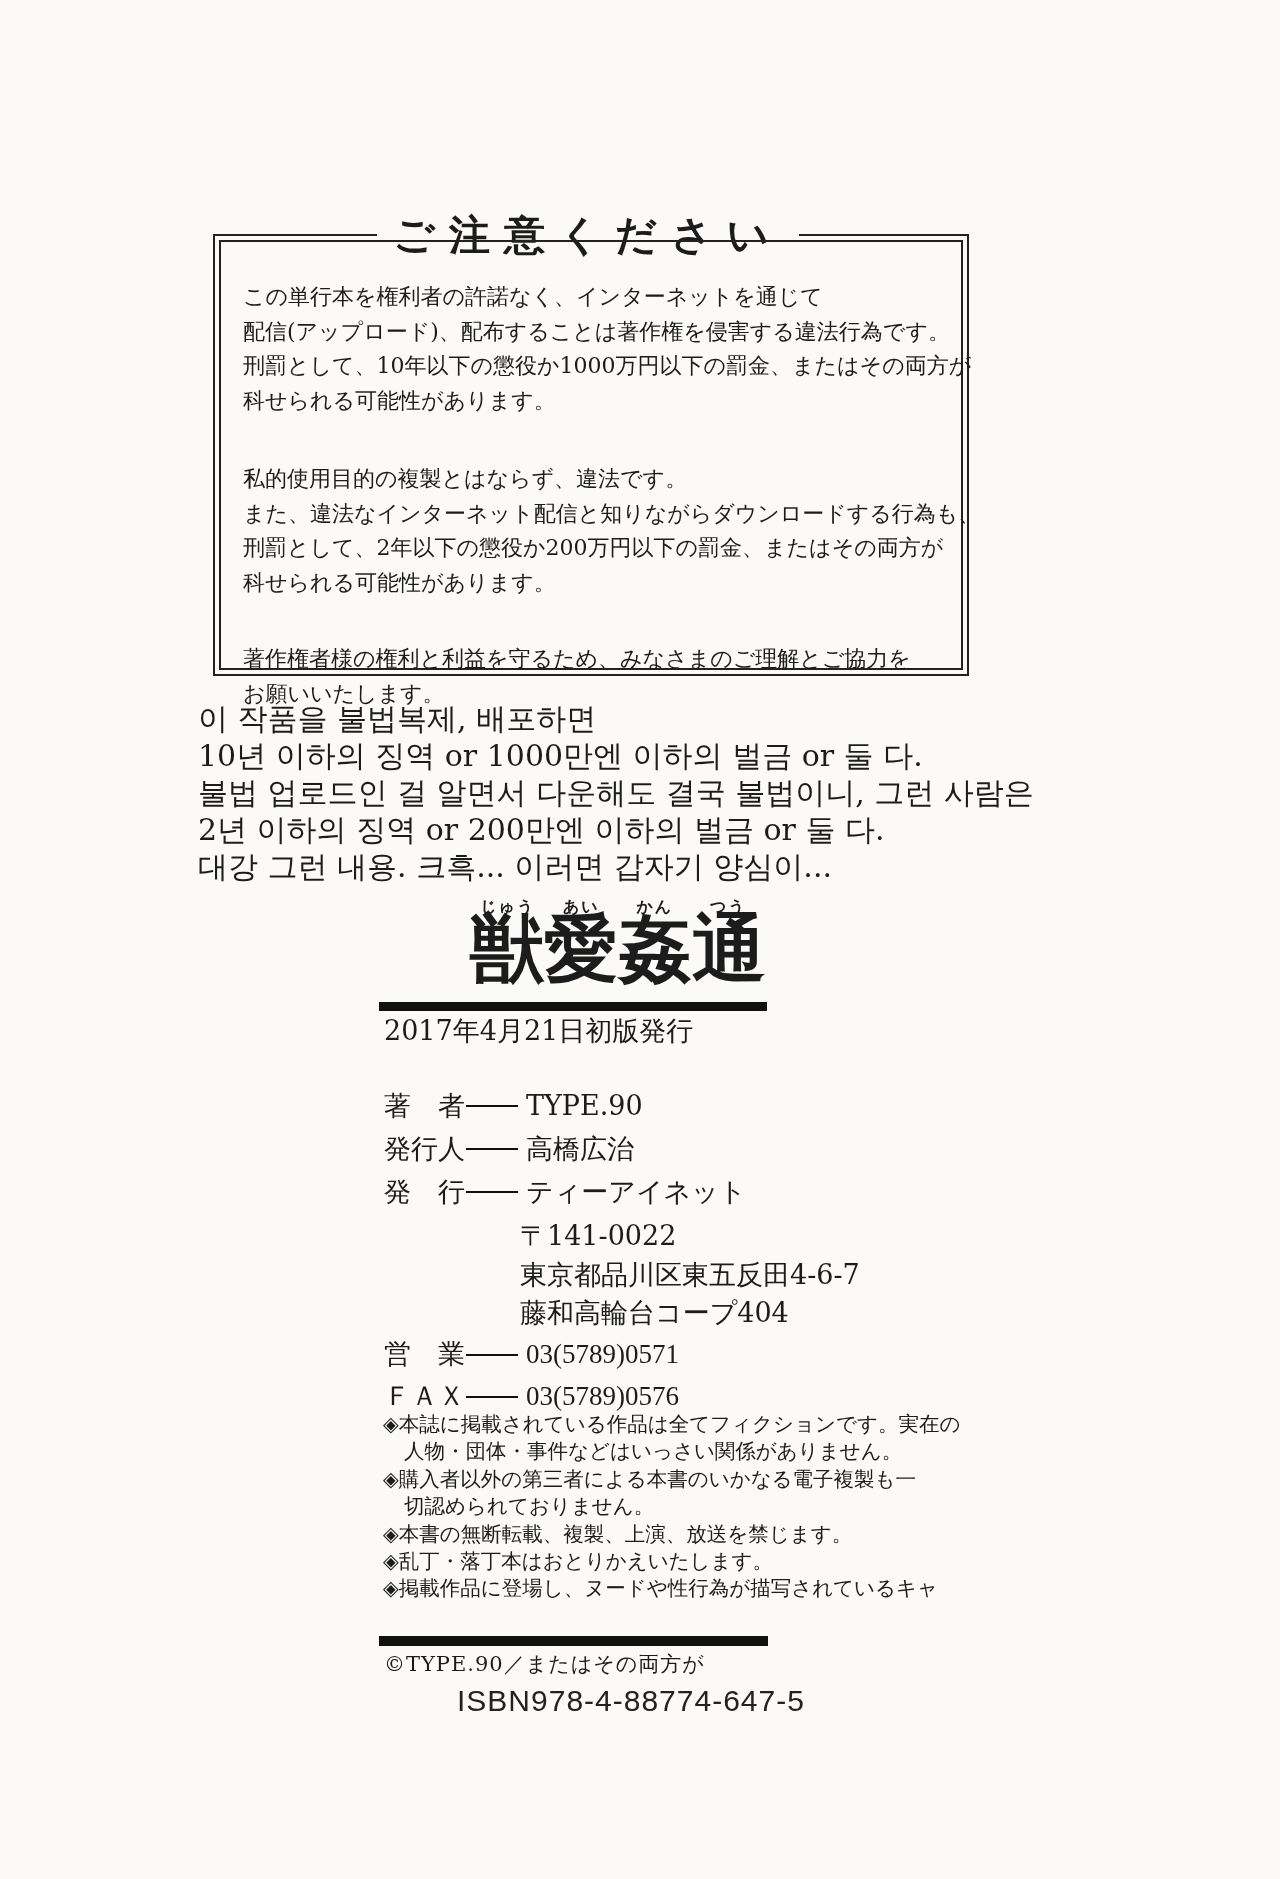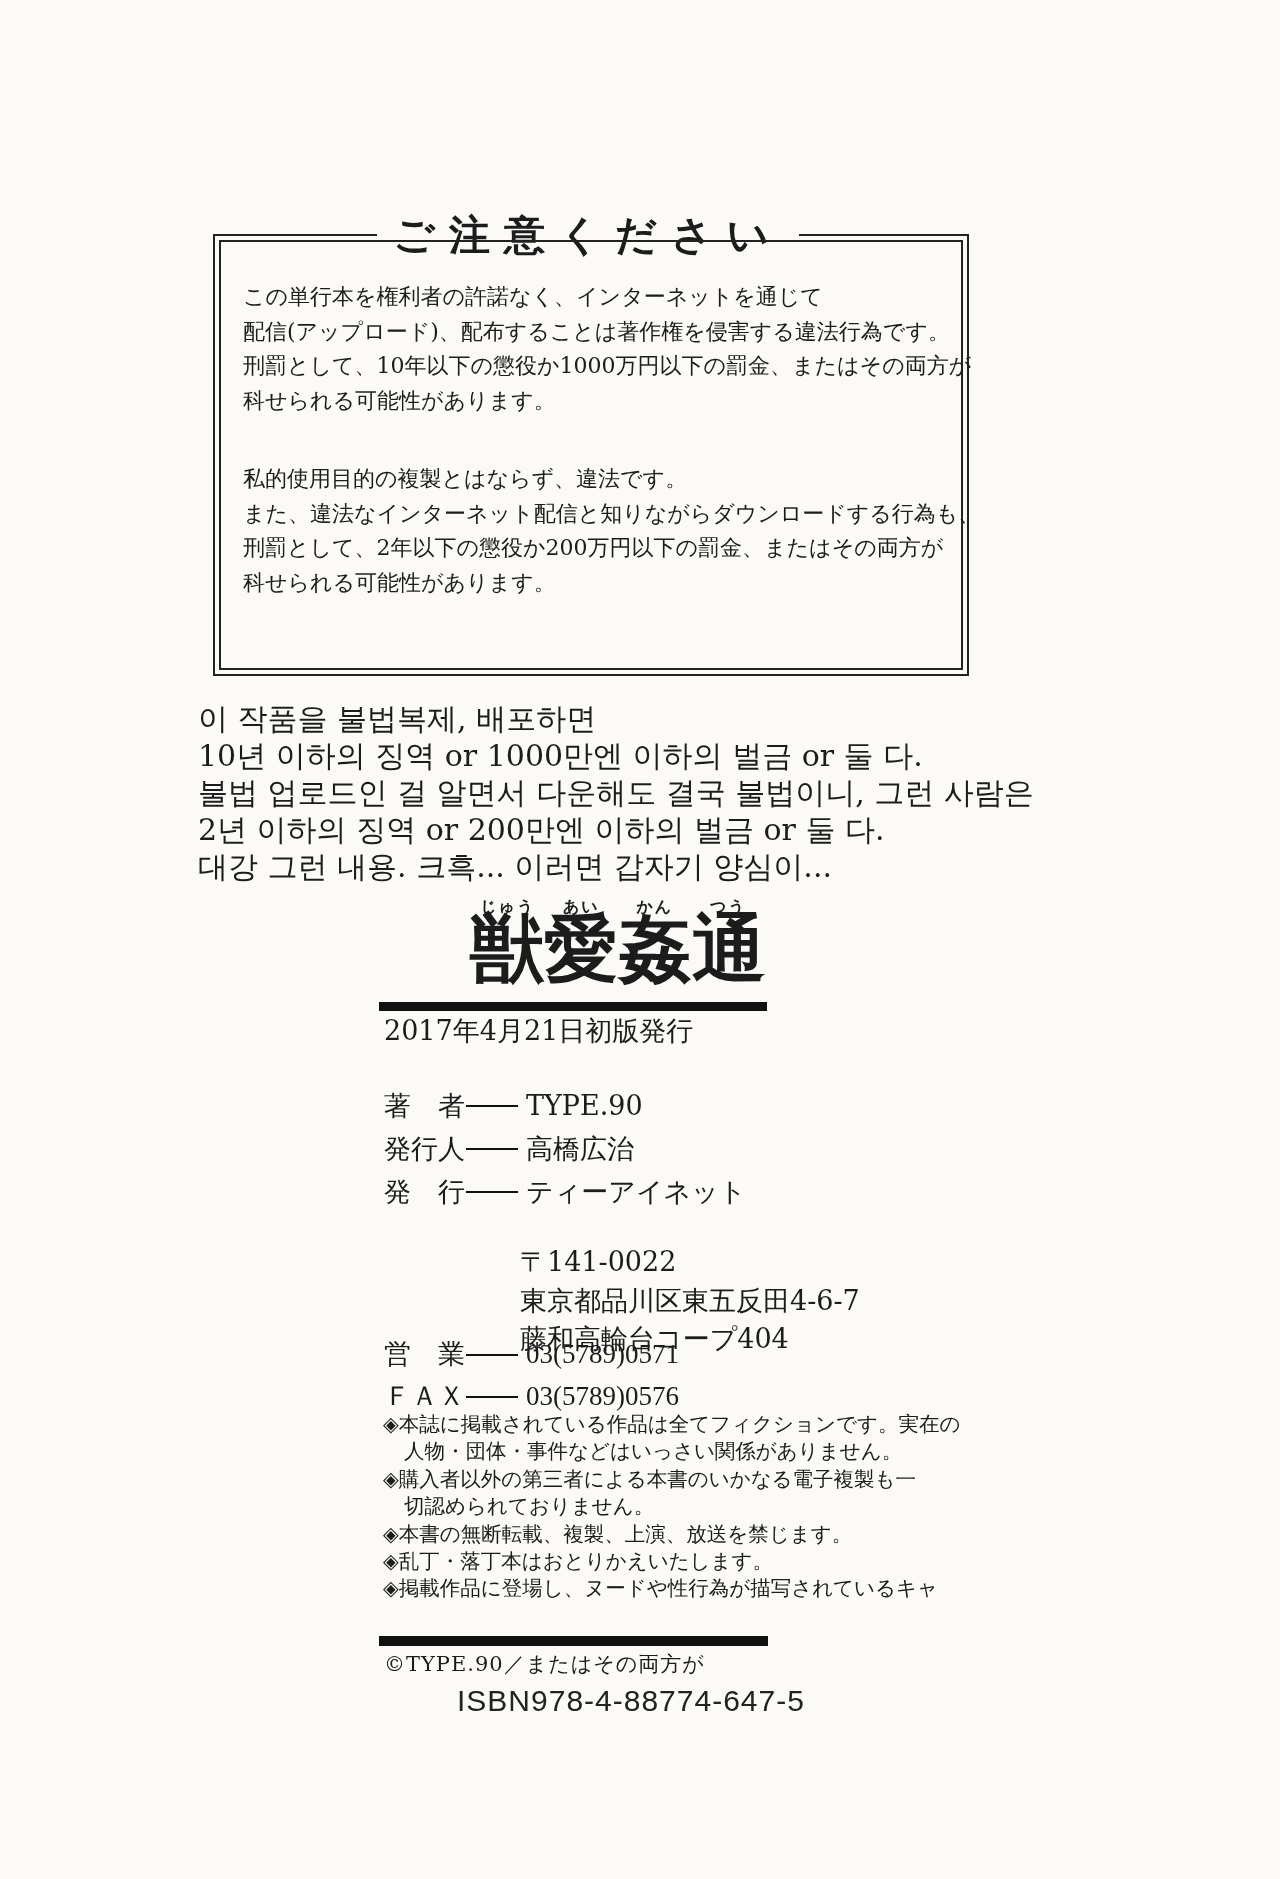--- a/index.html
+++ b/index.html
@@ -69,21 +69,21 @@
   .credits{position:absolute;left:384px;top:1088px;}
   .credit-row{height:43px;font-size:27px;white-space:nowrap;}
   .credit-label{display:inline-block;min-width:82px;}
   .dash{
     display:inline-block;width:52px;height:0;
     border-top:2.5px solid #111;
     vertical-align:middle;margin:0 8px 4px 0;
   }
   .address{
     position:absolute;left:520px;top:1217px;
-    font-size:27px;line-height:38.5px;white-space:nowrap;margin-top:26px;
+    font-size:27px;line-height:38.5px;white-space:nowrap;
   }
   .contacts{position:absolute;left:384px;top:1336px;}
   .contact-row{height:42px;font-size:27px;white-space:nowrap;font-family:Liberation Serif, serif;}
 
   
   .notes{
     position:absolute;left:383px;top:1411px;
     font-size:20.5px;line-height:27.4px;white-space:nowrap;
   }
   .notes .indent{padding-left:21px;}
@@ -114,20 +114,24 @@
         <div>この単行本を権利者の許諾なく、インターネットを通じて</div>
         <div>配信(アップロード)、配布することは著作権を侵害する違法行為です。</div>
         <div>刑罰として、10年以下の懲役か1000万円以下の罰金、またはその両方が</div>
         <div>科せられる可能性があります。</div>
       </div>
       <div class="notice-par" style="margin-top:44px;">
         <div>私的使用目的の複製とはならず、違法です。</div>
         <div>また、違法なインターネット配信と知りながらダウンロードする行為も、</div>
         <div>刑罰として、2年以下の懲役か200万円以下の罰金、またはその両方が</div>
         <div>科せられる可能性があります。</div>
+      </div>
+      <div class="notice-par" style="margin-top:42px;">
+        <div>著作権者様の権利と利益を守るため、みなさまのご理解とご協力を</div>
+        <div>お願いいたします。</div>
       </div>
     </div>
   </div>
 
   <div class="korean-note">
     <div>이 작품을 불법복제, 배포하면</div>
     <div>10년 이하의 징역 or 1000만엔 이하의 벌금 or 둘 다.</div>
     <div>불법 업로드인 걸 알면서 다운해도 결국 불법이니, 그런 사람은</div>
     <div>2년 이하의 징역 or 200만엔 이하의 벌금 or 둘 다.</div>
     <div>대강 그런 내용. 크흑... 이러면 갑자기 양심이...</div>

